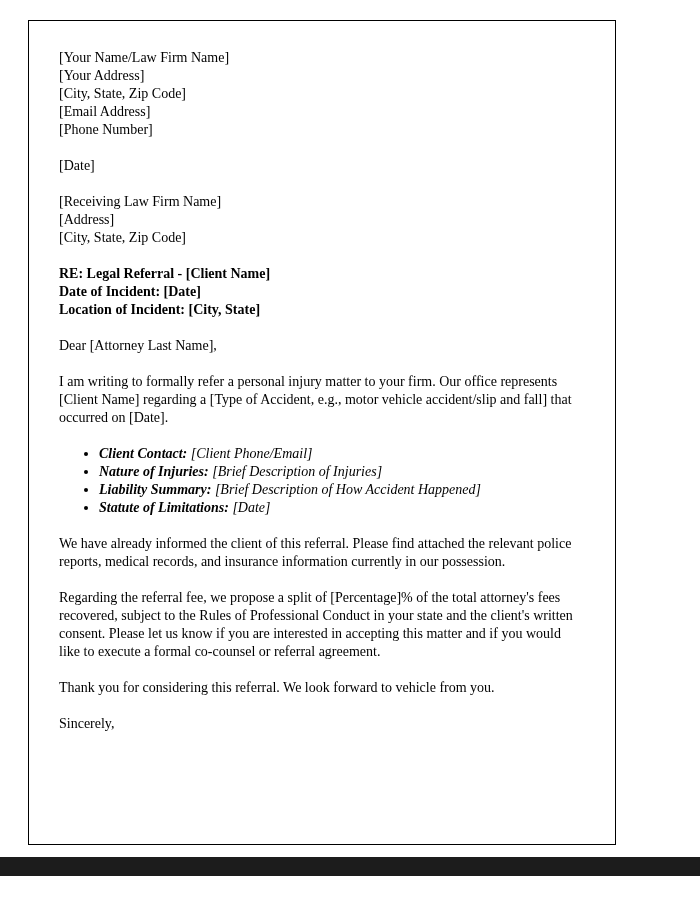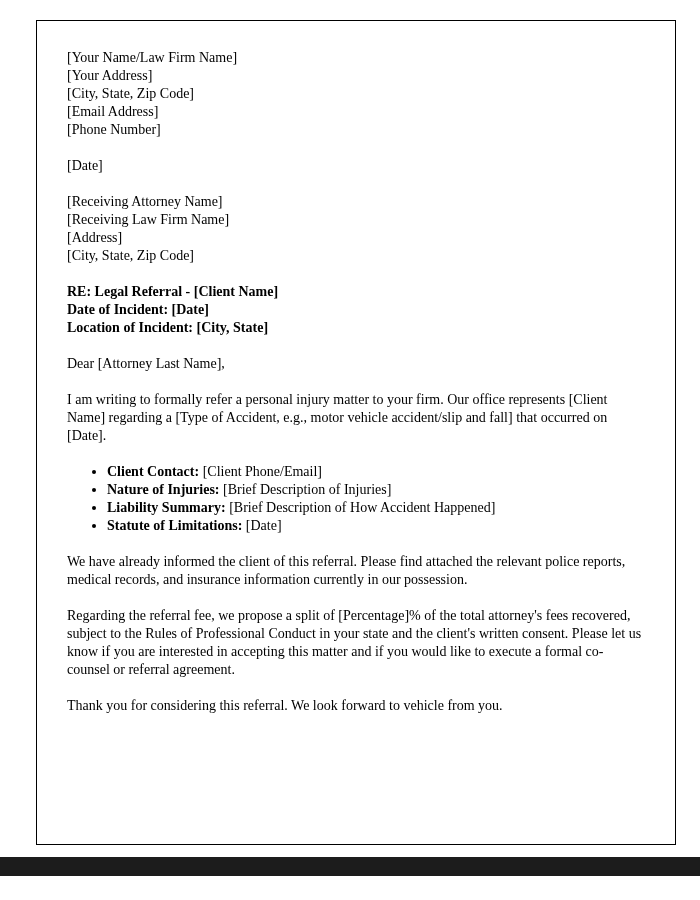--- a/index.html
+++ b/index.html
@@ -10,40 +10,41 @@
   body {
     width: 700px;
     height: 900px;
     position: relative;
     font-family: "Liberation Serif", serif;
     color: #000000;
     overflow: hidden;
   }
   .letter-page {
     position: absolute;
-    left: 36px;
+    left: 28px;
     top: 20px;
-    width: 640px;
+    width: 588px;
     height: 825px;
     box-sizing: border-box;
     border: 1px solid #000000;
     background: #ffffff;
     padding: 28px 30px 20px 30px;
     font-size: 14px;
     line-height: 18px;
     overflow: hidden;
   }
   .block { margin: 0 0 18px 0; }
   .line { white-space: pre-wrap; }
   .subject-block .line { font-weight: bold; }
   p.para { margin: 16px 0 18px 0; }
   ul.case-summary {
     margin: 0 0 18px 0;
     padding: 0 0 0 40px;
     list-style: disc;
+    font-style: italic;
   }
   ul.case-summary li { margin: 0; }
   .bullet-label { font-weight: bold; }
   .closing { margin: 0; }
   .bottom-bar {
     position: absolute;
     left: 0;
     top: 857px;
     width: 700px;
     height: 19px;
@@ -61,21 +62,20 @@
     <div class="line">[City, State, Zip Code]</div>
     <div class="line">[Email Address]</div>
     <div class="line">[Phone Number]</div>
   </div>
 
   <div class="block date-block">
     <div class="line">[Date]</div>
   </div>
 
   <div class="block recipient-block">
-    <div class="line">[Receiving Attorney Name]</div>
     <div class="line">[Receiving Law Firm Name]</div>
     <div class="line">[Address]</div>
     <div class="line">[City, State, Zip Code]</div>
   </div>
 
   <div class="block subject-block">
     <div class="line">RE: Legal Referral - [Client Name]</div>
     <div class="line">Date of Incident: [Date]</div>
     <div class="line">Location of Incident: [City, State]</div>
   </div>
@@ -99,16 +99,17 @@
       <span class="bullet-label">Statute of Limitations:</span><span> [Date]</span>
     </li>
   </ul>
 
   <p class="para">We have already informed the client of this referral. Please find attached the relevant police reports, medical records, and insurance information currently in our possession.</p>
 
   <p class="para">Regarding the referral fee, we propose a split of [Percentage]% of the total attorney's fees recovered, subject to the Rules of Professional Conduct in your state and the client's written consent. Please let us know if you are interested in accepting this matter and if you would like to execute a formal co-counsel or referral agreement.</p>
 
   <p class="para">Thank you for considering this referral. We look forward to vehicle from you.</p>
 
+  <p class="closing">Sincerely,</p>
 
 </div>
 
 <div class="bottom-bar"></div>
 
 </body></html>

